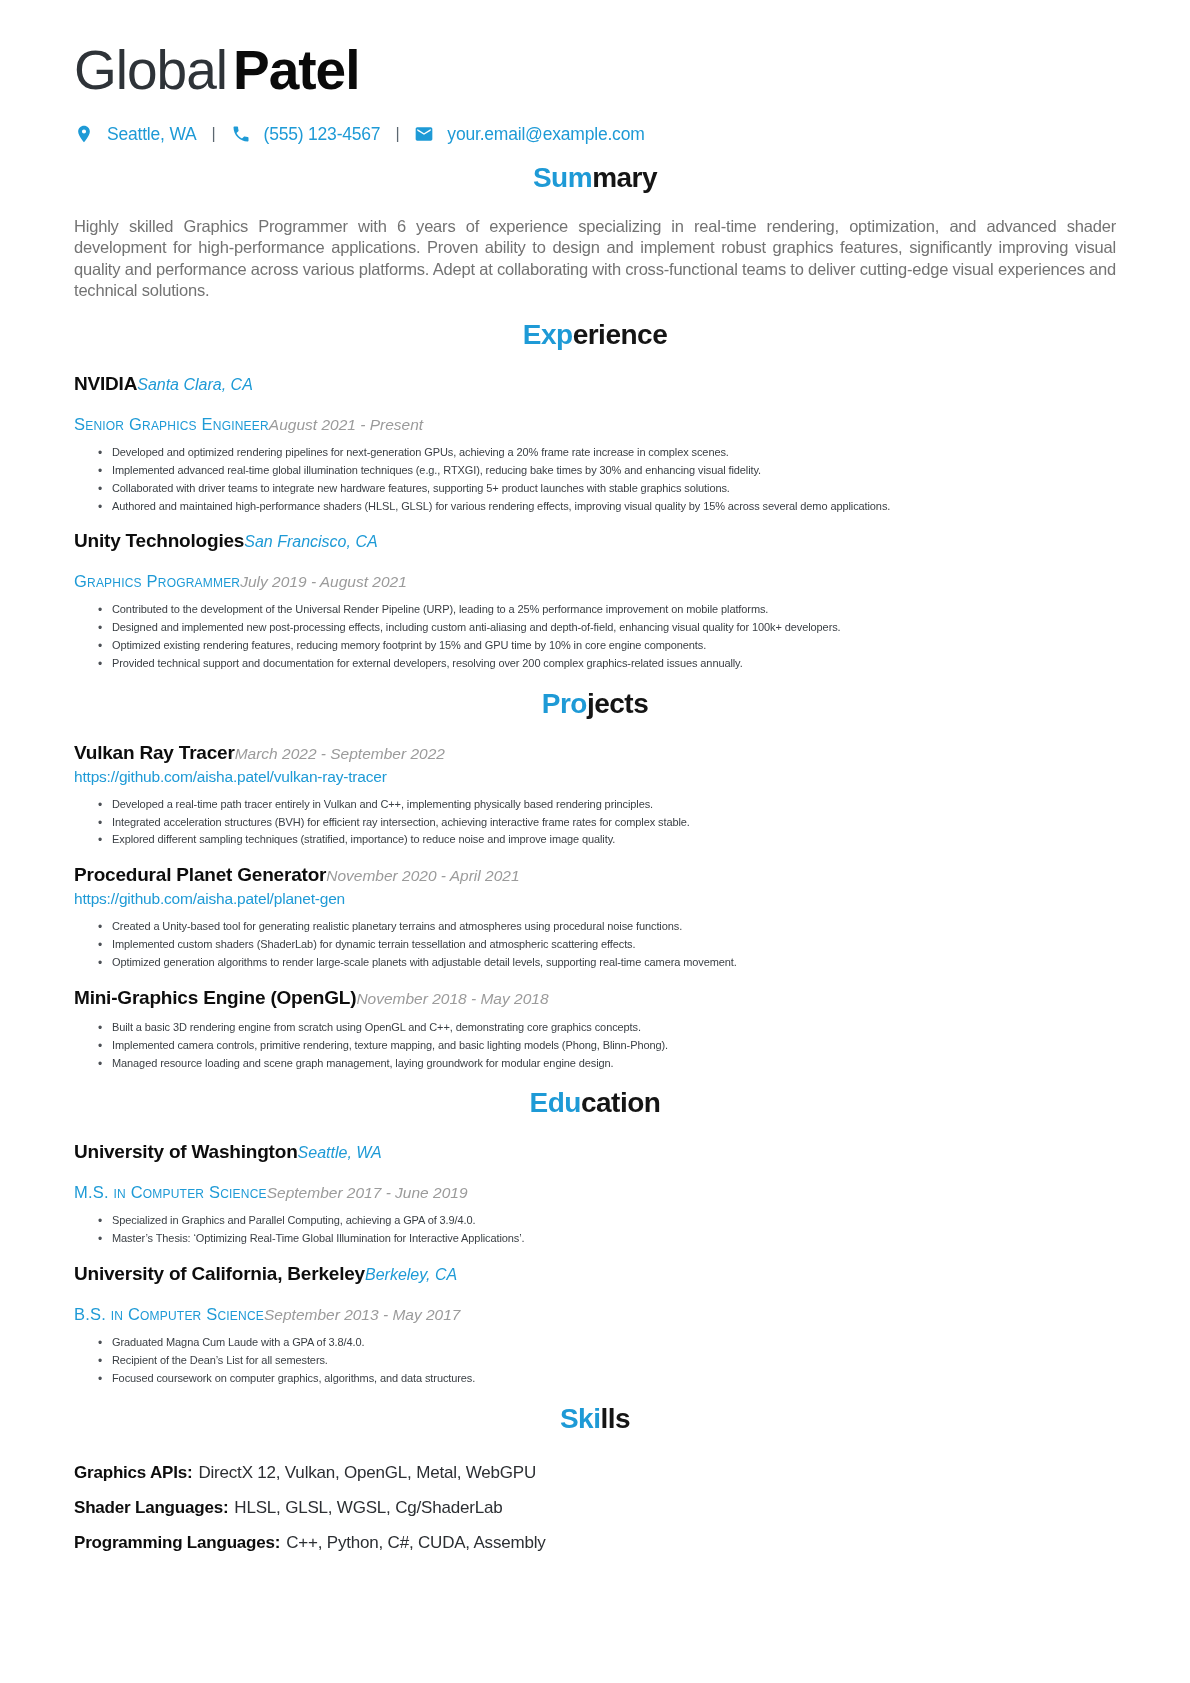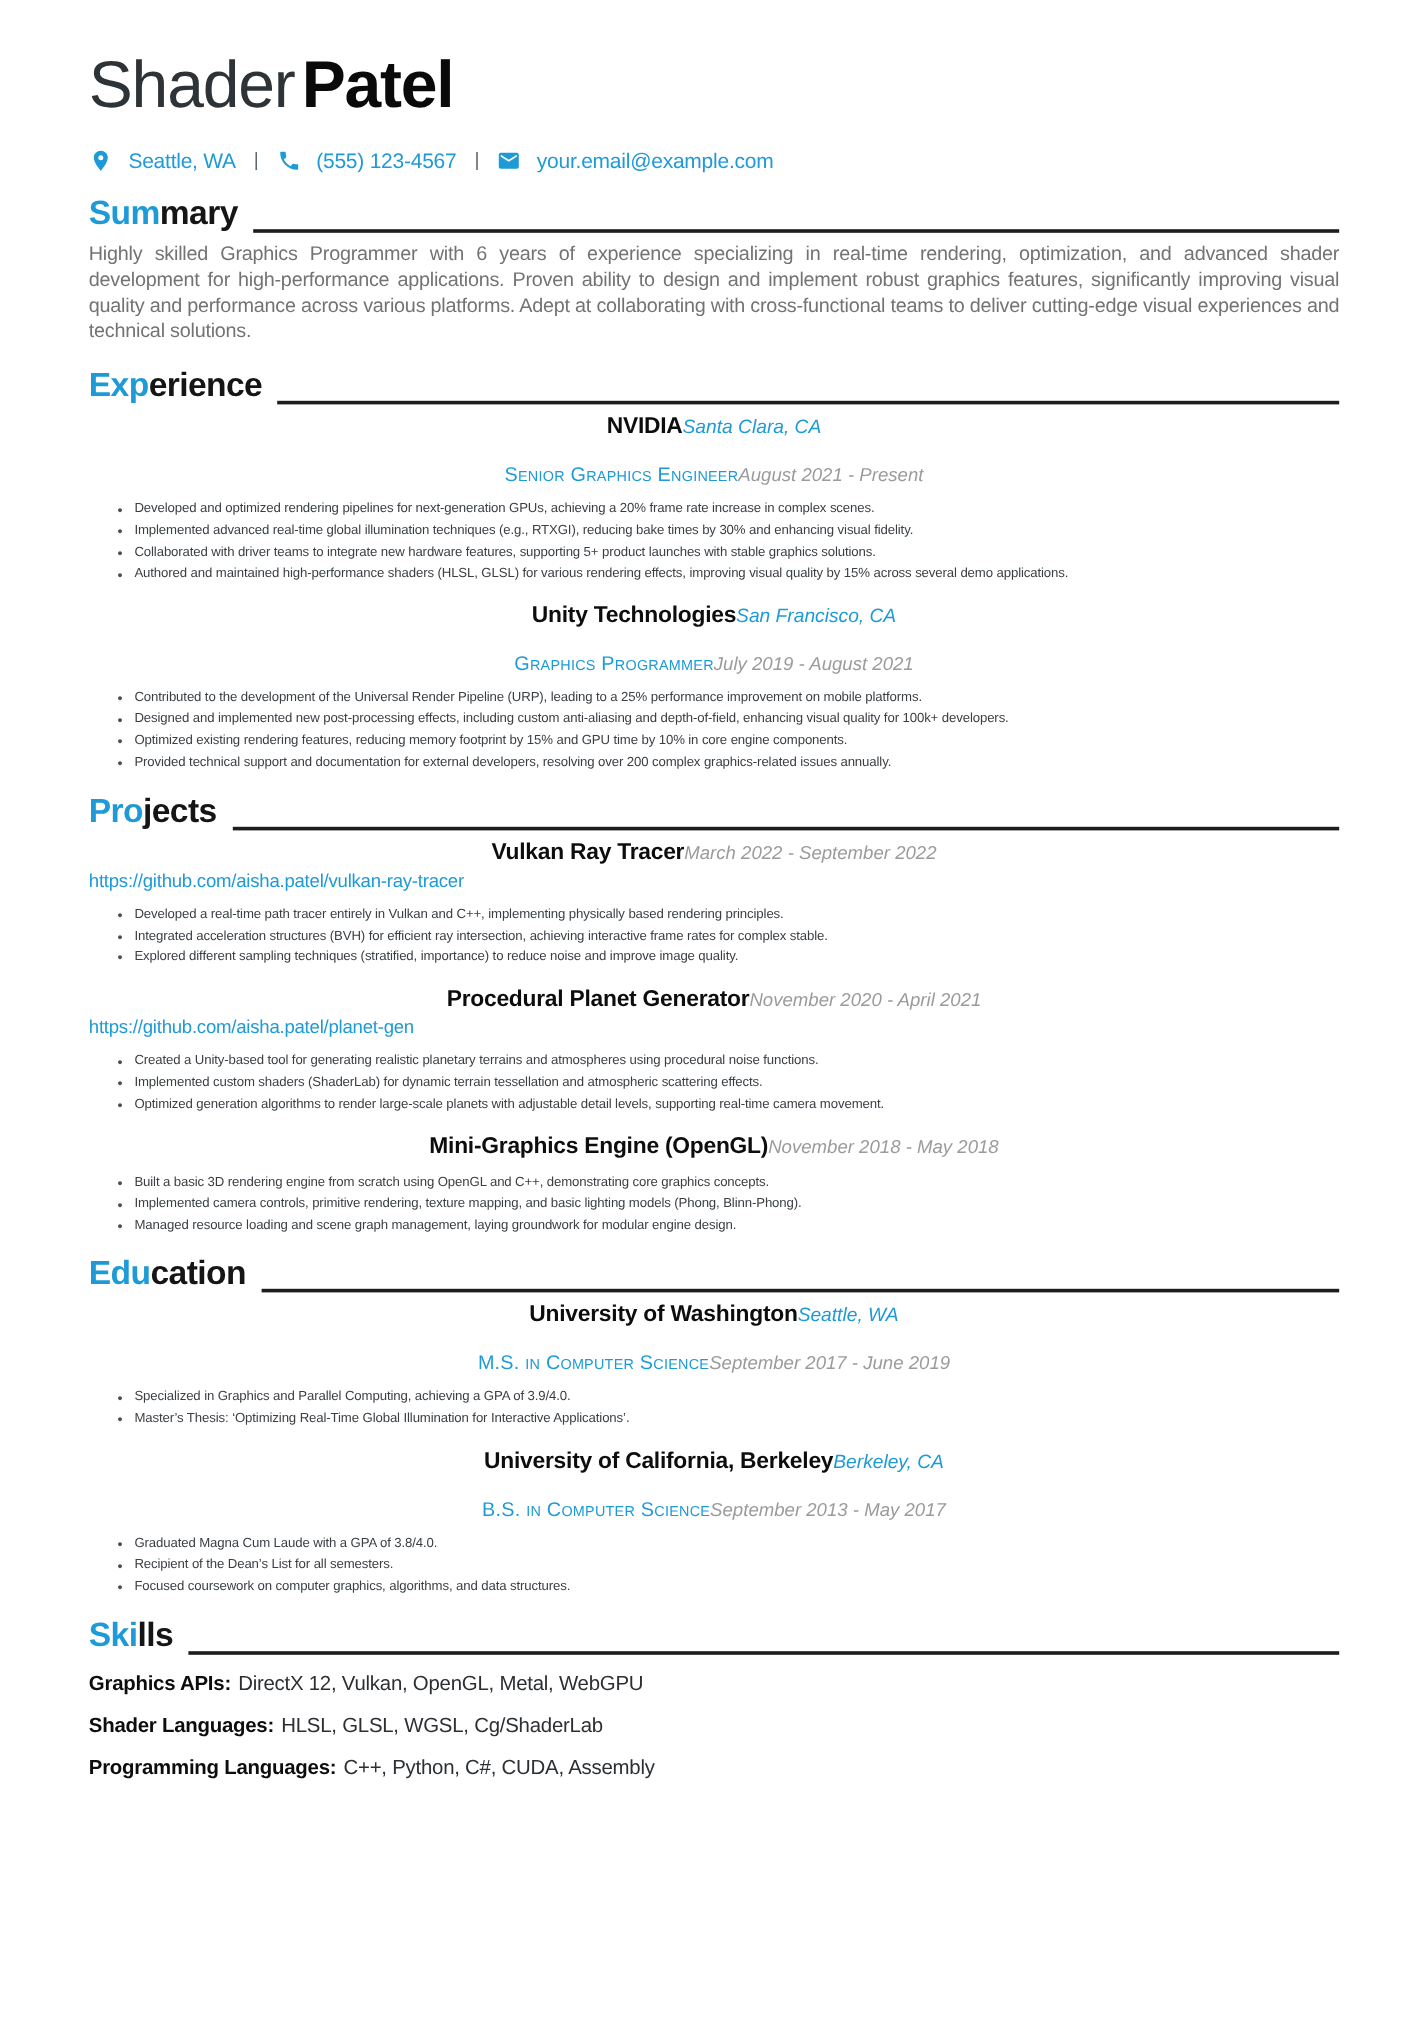--- a/index.html
+++ b/index.html
@@ -27,35 +27,35 @@
   .contact{
     display:flex;align-items:center;gap:13px;
     font-size:17.5px;color:var(--accent);
     margin-bottom:6px;letter-spacing:-0.2px;
   }
   .contact .ci{display:inline-flex;width:20px;height:20px;flex:0 0 auto;}
   .contact .ci svg{width:100%;height:100%;fill:var(--accent);}
   .contact .sep{color:var(--sep);font-size:16px;padding:0 2px;}
   .contact a{color:var(--accent);text-decoration:none;}
   
-  .sec-head{display:flex;align-items:flex-end;margin:17px 0 8px 0;}
+  .sec-head{display:flex;align-items:center;margin:17px 0 8px 0;flex-direction:column;}
   .sec-head h2{
     margin:0;font-size:28px;font-weight:700;color:#151515;
     letter-spacing:-0.5px;white-space:nowrap;
   }
   .sec-head .accent{color:var(--accent);}
   .sec-head .rule{flex:1;height:3px;background:#1d1d1d;margin-left:13px;margin-top:14px;}
   
   .summary{
     margin:4px 0 0 0;font-size:16.5px;line-height:1.31;color:#737373;
     text-align:justify;hyphens:auto;letter-spacing:-0.2px;
   }
   
   .entry{margin-bottom:17px;}
-  .row1,.row2{display:flex;justify-content:center;align-items:baseline;}
+  .row1,.row2{display:flex;justify-content:flex-start;align-items:baseline;}
   .org{font-size:19px;font-weight:700;color:#0d0d0d;letter-spacing:-0.2px;}
   .loc{font-size:16px;font-style:italic;color:var(--accent);}
   .row2{margin-top:20px;}
   .role{
     font-size:16.5px;color:var(--accent);
     font-variant:small-caps;letter-spacing:0.2px;
   }
   .dates{font-size:15.5px;font-style:italic;color:var(--datecol);}
   .url{font-size:15.5px;color:var(--accent);margin-top:4px;letter-spacing:-0.2px;}
   .url a{color:var(--accent);text-decoration:none;}
@@ -71,21 +71,21 @@
   
   .skill-row{margin:0 0 15px 0;font-size:17px;color:#2c2f33;letter-spacing:-0.2px;}
   .skill-label{font-weight:700;color:#0d0d0d;margin-right:6px;}
 </style>
 </head>
 <body>
 
 <div class="page">
 
   <header>
-    <h1><span class="first">Shader</span><span class="last">Patel</span></h1>
+    <h1><span class="first">Global</span><span class="last">Patel</span></h1>
 
     <div class="contact">
       <span class="ci">
         <svg viewBox="0 0 24 24">
             <path d="M12 2C8.13 2 5 5.13 5 9c0 5.25 7 13 7 13s7-7.75 7-13c0-3.87-3.13-7-7-7zm0 9.5a2.5 2.5 0 1 1 0-5 2.5 2.5 0 0 1 0 5z"></path>
           </svg>
       </span>
       <span>Seattle, WA</span>
       <span class="sep">|</span>
       <span class="ci">

